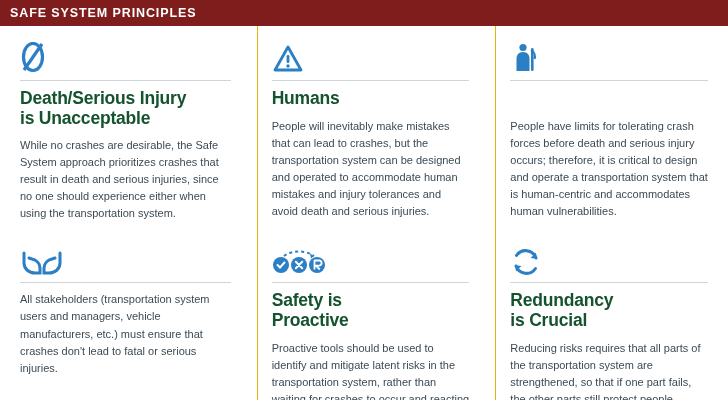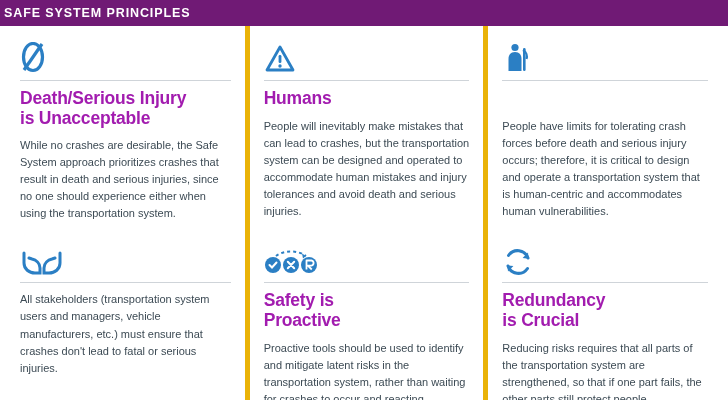--- a/index.html
+++ b/index.html
@@ -18,24 +18,24 @@
     width: 728px;
     height: 400px;
     box-sizing: border-box;
     background: #ffffff;
     display: flex;
     flex-direction: column;
   }
   
   .header {
     height: 26px;
-    background: #701a75;
+    background: #7f1d1d;
     display: flex;
     align-items: center;
-    padding-left: 4px;
+    padding-left: 10px;
     box-sizing: border-box;
     flex: 0 0 auto;
   }
   .header-title {
     color: #ffffff;
     font-size: 12.5px;
     font-weight: bold;
     letter-spacing: 0.9px;
   }
   
@@ -46,37 +46,38 @@
     grid-template-rows: 1fr 1fr;
     padding: 0 6px;
     box-sizing: border-box;
   }
   .cell {
     position: relative;
     padding: 14px 14px 8px 14px;
     box-sizing: border-box;
   }
   .cell.col2, .cell.col3 {
-    border-left: 5px solid #eab308;
+    border-left: 1px solid #eab308;
+    margin-left: 12px;
   }
   .cell.row2 {
     padding-top: 12px;
   }
   .icon-box {
     height: 34px;
     display: flex;
     align-items: flex-end;
     margin-bottom: 6px;
   }
   .rule {
     border-top: 1px solid #cfd4d9;
     margin: 0 0 8px 0;
   }
   .cell-title {
-    color: #a21caf;
+    color: #14532d;
     font-size: 17.5px;
     font-weight: bold;
     line-height: 1.12;
     margin: 0 0 9px 0;
     letter-spacing: -0.2px;
   }
   .cell-body {
     color: #3c4a54;
     font-size: 11px;
     line-height: 1.55;

